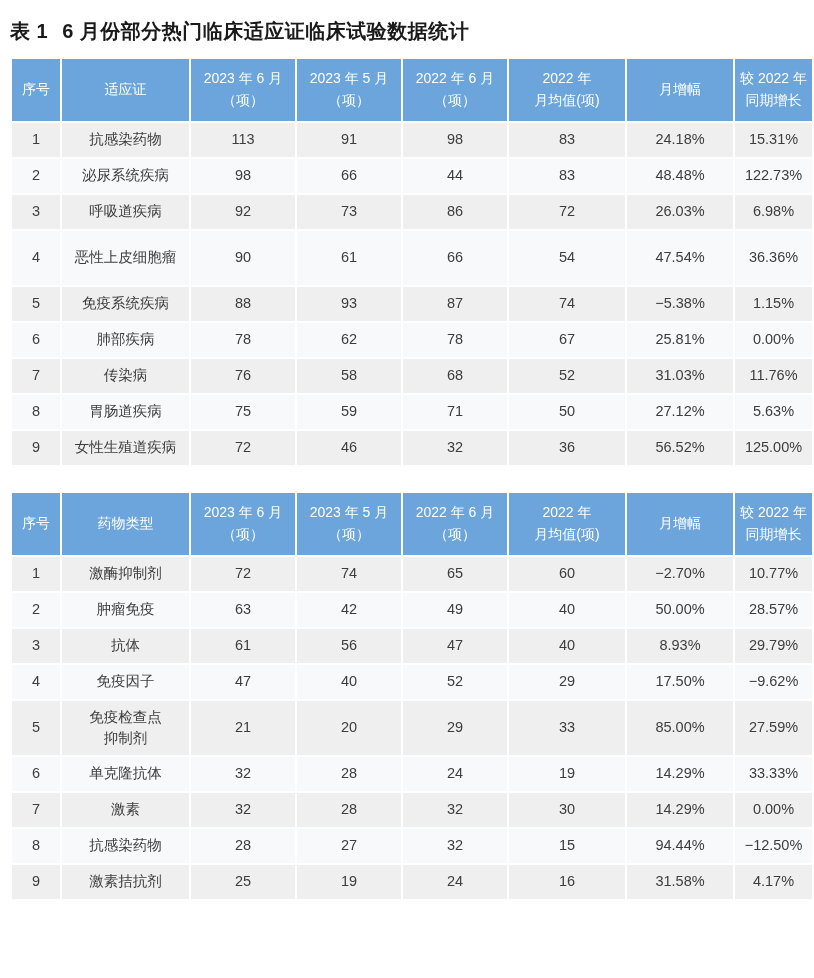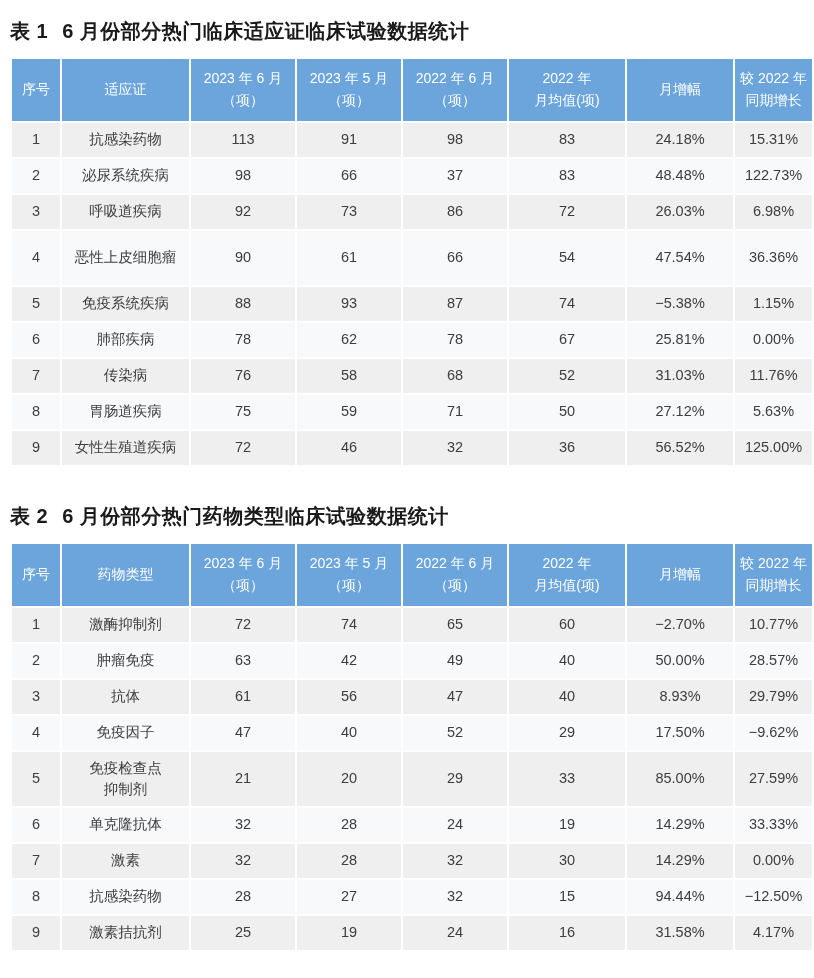--- a/index.html
+++ b/index.html
@@ -112,21 +112,21 @@
           <td>98</td>
           <td>83</td>
           <td>24.18%</td>
           <td>15.31%</td>
         </tr>
         <tr>
           <td>2</td>
           <td>泌尿系统疾病</td>
           <td>98</td>
           <td>66</td>
-          <td>37</td>
+          <td>44</td>
           <td>83</td>
           <td>48.48%</td>
           <td>122.73%</td>
         </tr>
         <tr>
           <td>3</td>
           <td>呼吸道疾病</td>
           <td>92</td>
           <td>73</td>
           <td>86</td>
@@ -192,23 +192,20 @@
           <td>32</td>
           <td>36</td>
           <td>56.52%</td>
           <td>125.00%</td>
         </tr>
       </tbody>
   </table>
 
   <div class="section-gap"></div>
 
-  <div class="table-title">
-    <span class="title-prefix">表 2</span><span>6 月份部分热门药物类型临床试验数据统计</span>
-  </div>
 
   <table class="data-table" id="table-2">
     <thead>
       <tr>
           <th>序号</th>
           <th>药物类型</th>
           <th>2023 年 6 月
 （项）</th>
           <th>2023 年 5 月
 （项）</th>

